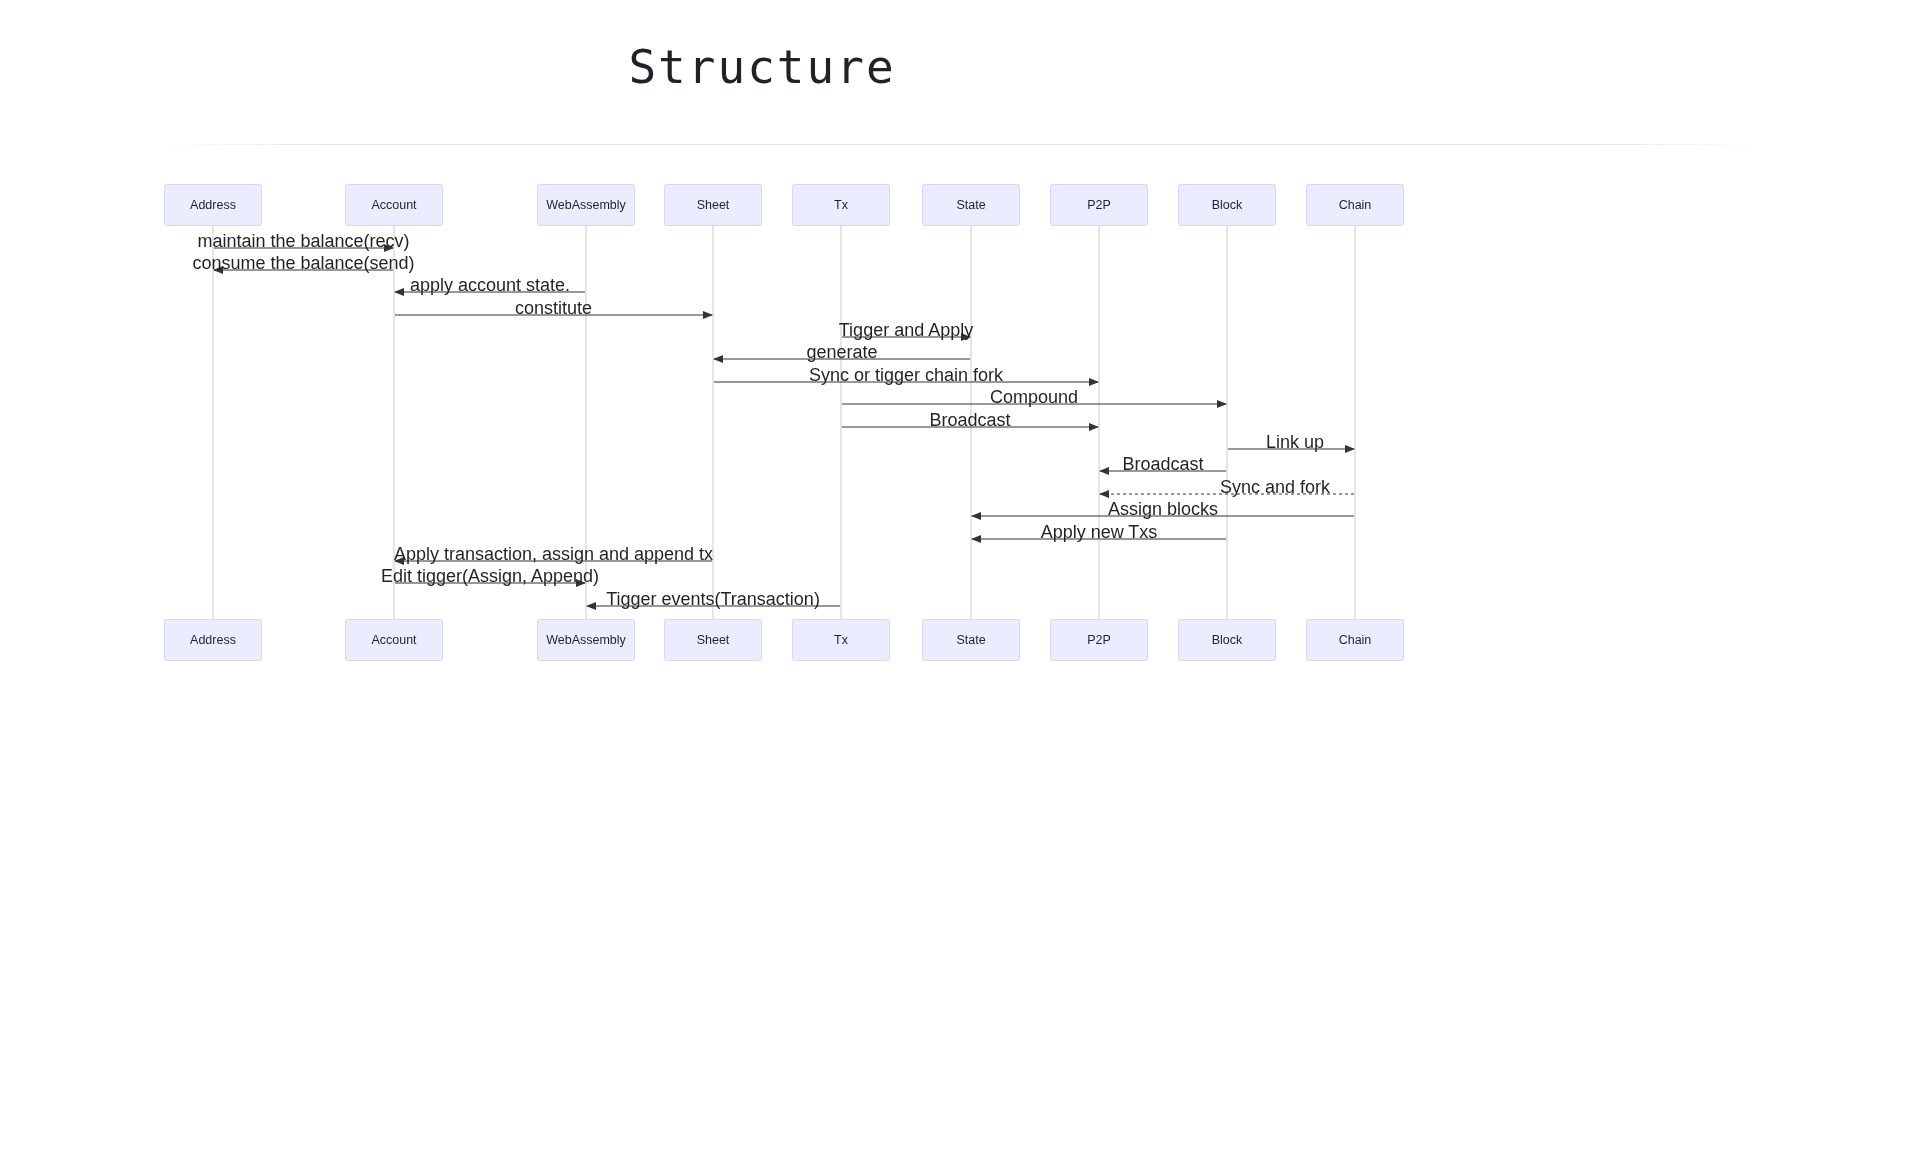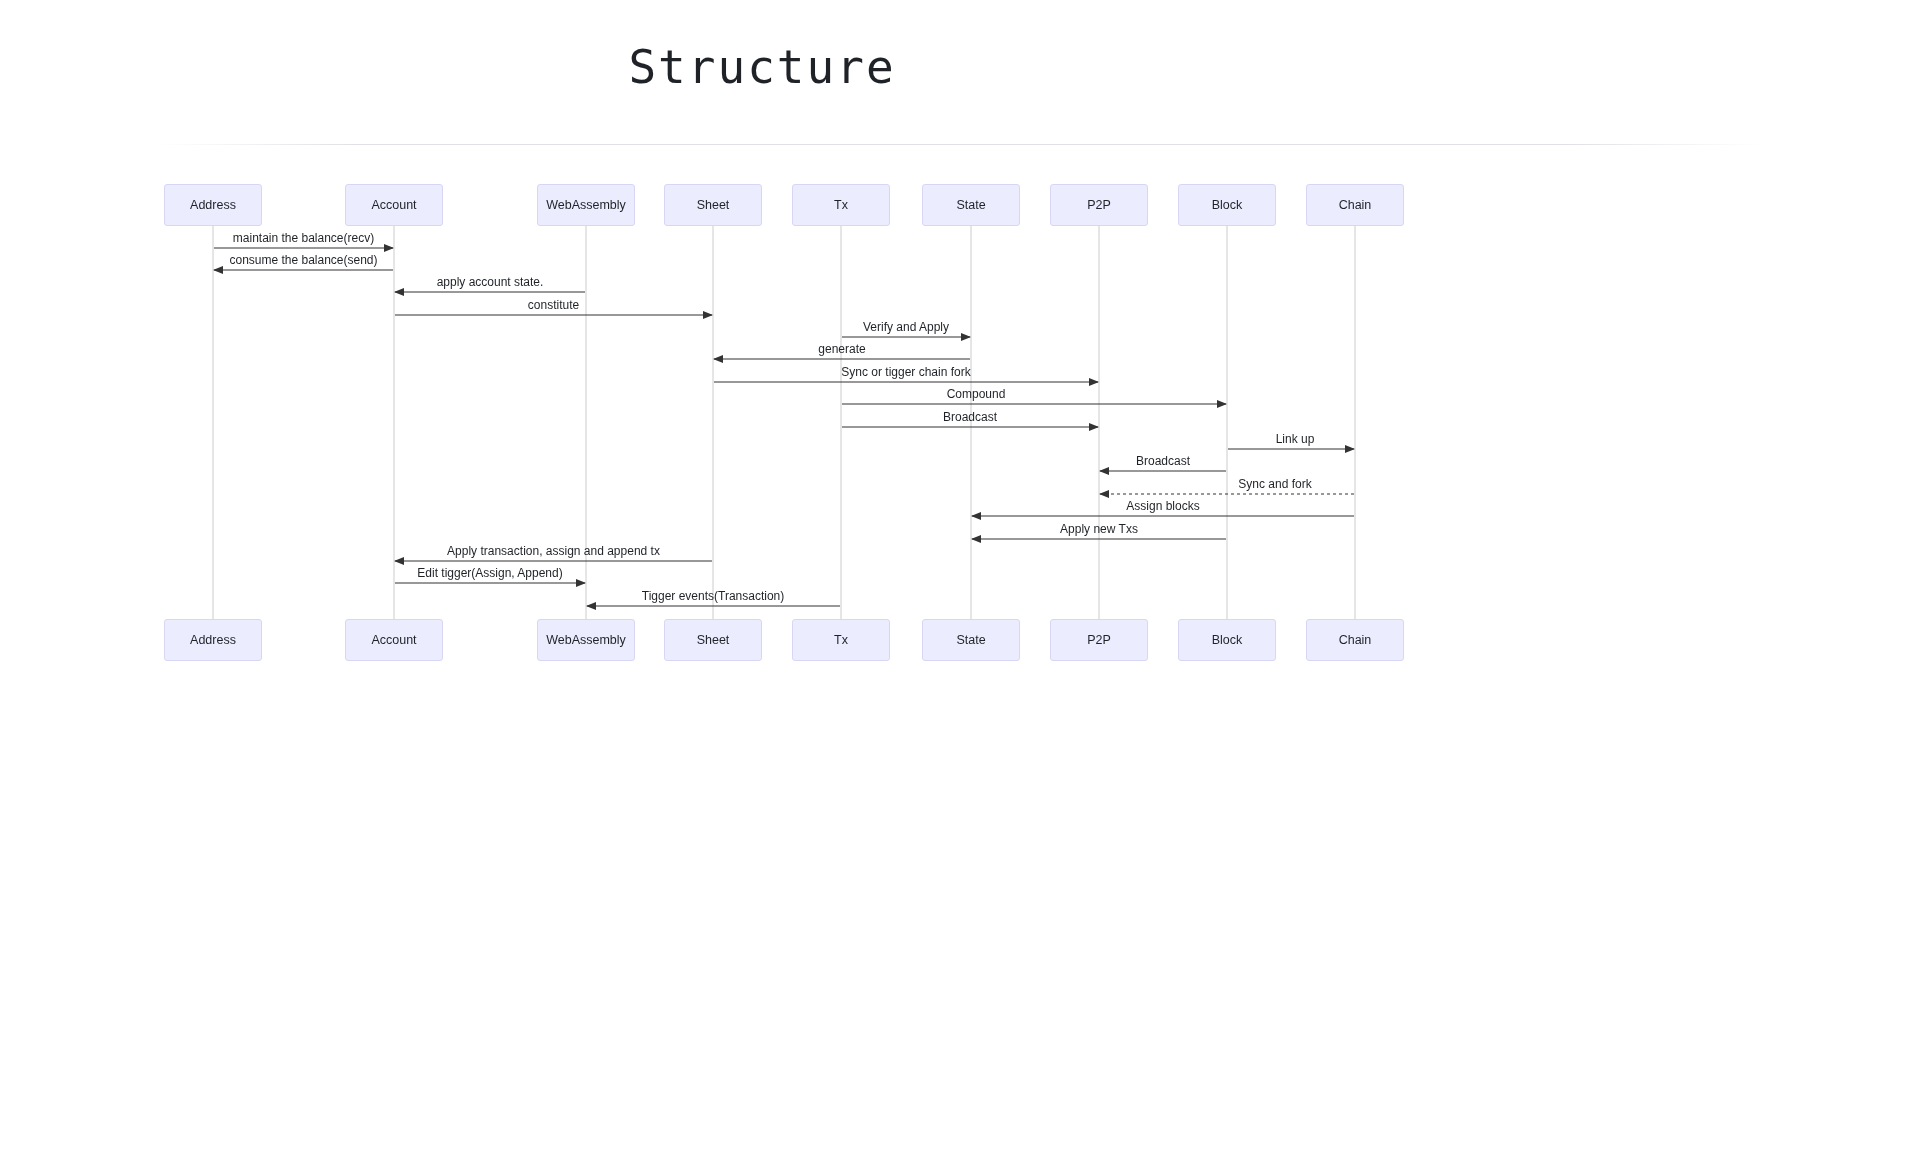--- a/index.html
+++ b/index.html
@@ -39,21 +39,21 @@
     background: #ECECFF;
     border: 1px solid #d7d7f5;
     border-radius: 3px;
     display: flex; align-items: center; justify-content: center;
     font-size: 12.5px;
     color: #1f2328;
     font-family: "Liberation Sans", sans-serif;
   }
   .msg-label {
     position: absolute;
-    font-size: 12px;
+    font-size: 18px;
     color: #1f2328;
     white-space: nowrap;
     transform: translateX(-50%);
     font-family: "Liberation Sans", sans-serif;
   }
 </style>
 </head>
 <body>
 
 <div id="page-root">
@@ -160,24 +160,24 @@
         </div>
         <div class="actor-box" style="left: 1306px; top: 619px; width: 98px; height: 42px; background: rgb(236, 236, 255); border-color: rgb(215, 215, 245);">
           <span>Chain</span>
         </div>
       </div>
     <div id="labels">
         <div class="msg-label" style="left: 303.5px; top: 231px; color: rgb(31, 35, 40);">maintain the balance(recv)</div>
         <div class="msg-label" style="left: 303.5px; top: 253px; color: rgb(31, 35, 40);">consume the balance(send)</div>
         <div class="msg-label" style="left: 490px; top: 275px; color: rgb(31, 35, 40);">apply account state.</div>
         <div class="msg-label" style="left: 553.5px; top: 298px; color: rgb(31, 35, 40);">constitute</div>
-        <div class="msg-label" style="left: 906px; top: 320px; color: rgb(31, 35, 40);">Verify and Apply</div>
+        <div class="msg-label" style="left: 906px; top: 320px; color: rgb(31, 35, 40);">Tigger and Apply</div>
         <div class="msg-label" style="left: 842px; top: 342px; color: rgb(31, 35, 40);">generate</div>
         <div class="msg-label" style="left: 906px; top: 365px; color: rgb(31, 35, 40);">Sync or tigger chain fork</div>
-        <div class="msg-label" style="left: 976px; top: 387px; color: rgb(31, 35, 40);">Compound</div>
+        <div class="msg-label" style="left: 1034px; top: 387px; color: rgb(31, 35, 40);">Compound</div>
         <div class="msg-label" style="left: 970px; top: 410px; color: rgb(31, 35, 40);">Broadcast</div>
         <div class="msg-label" style="left: 1291px; top: 432px; color: rgb(31, 35, 40); padding-left: 8px;">Link up</div>
         <div class="msg-label" style="left: 1163px; top: 454px; color: rgb(31, 35, 40);">Broadcast</div>
         <div class="msg-label" style="left: 1227px; top: 477px; color: rgb(31, 35, 40); margin-left: 48px;">Sync and fork</div>
         <div class="msg-label" style="left: 1163px; top: 499px; color: rgb(31, 35, 40);">Assign blocks</div>
         <div class="msg-label" style="left: 1099px; top: 522px; color: rgb(31, 35, 40);">Apply new Txs</div>
         <div class="msg-label" style="left: 553.5px; top: 544px; color: rgb(31, 35, 40);">Apply transaction, assign and append tx</div>
         <div class="msg-label" style="left: 490px; top: 566px; color: rgb(31, 35, 40);">Edit tigger(Assign, Append)</div>
         <div class="msg-label" style="left: 713px; top: 589px; color: rgb(31, 35, 40);">Tigger events(Transaction)</div>
       </div>

